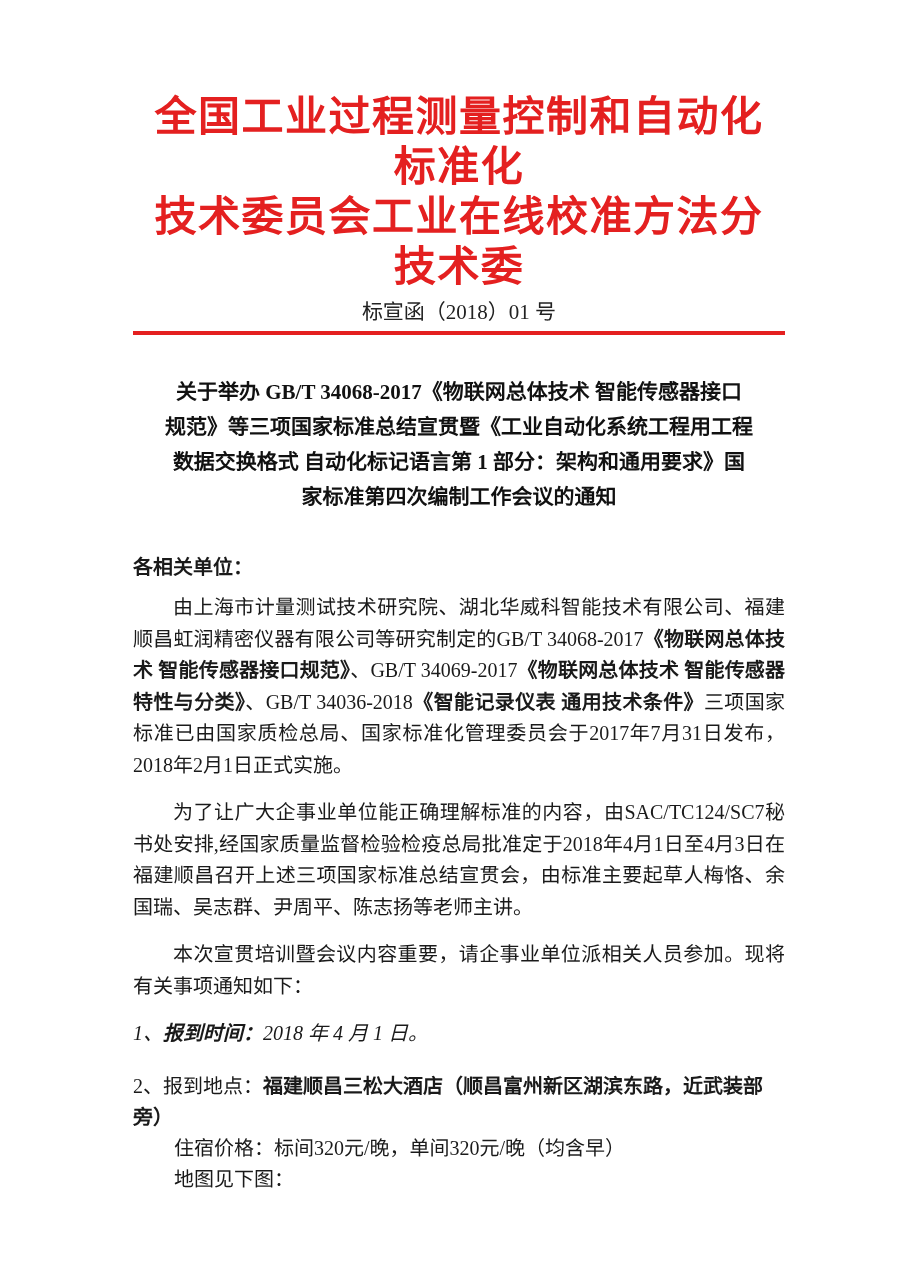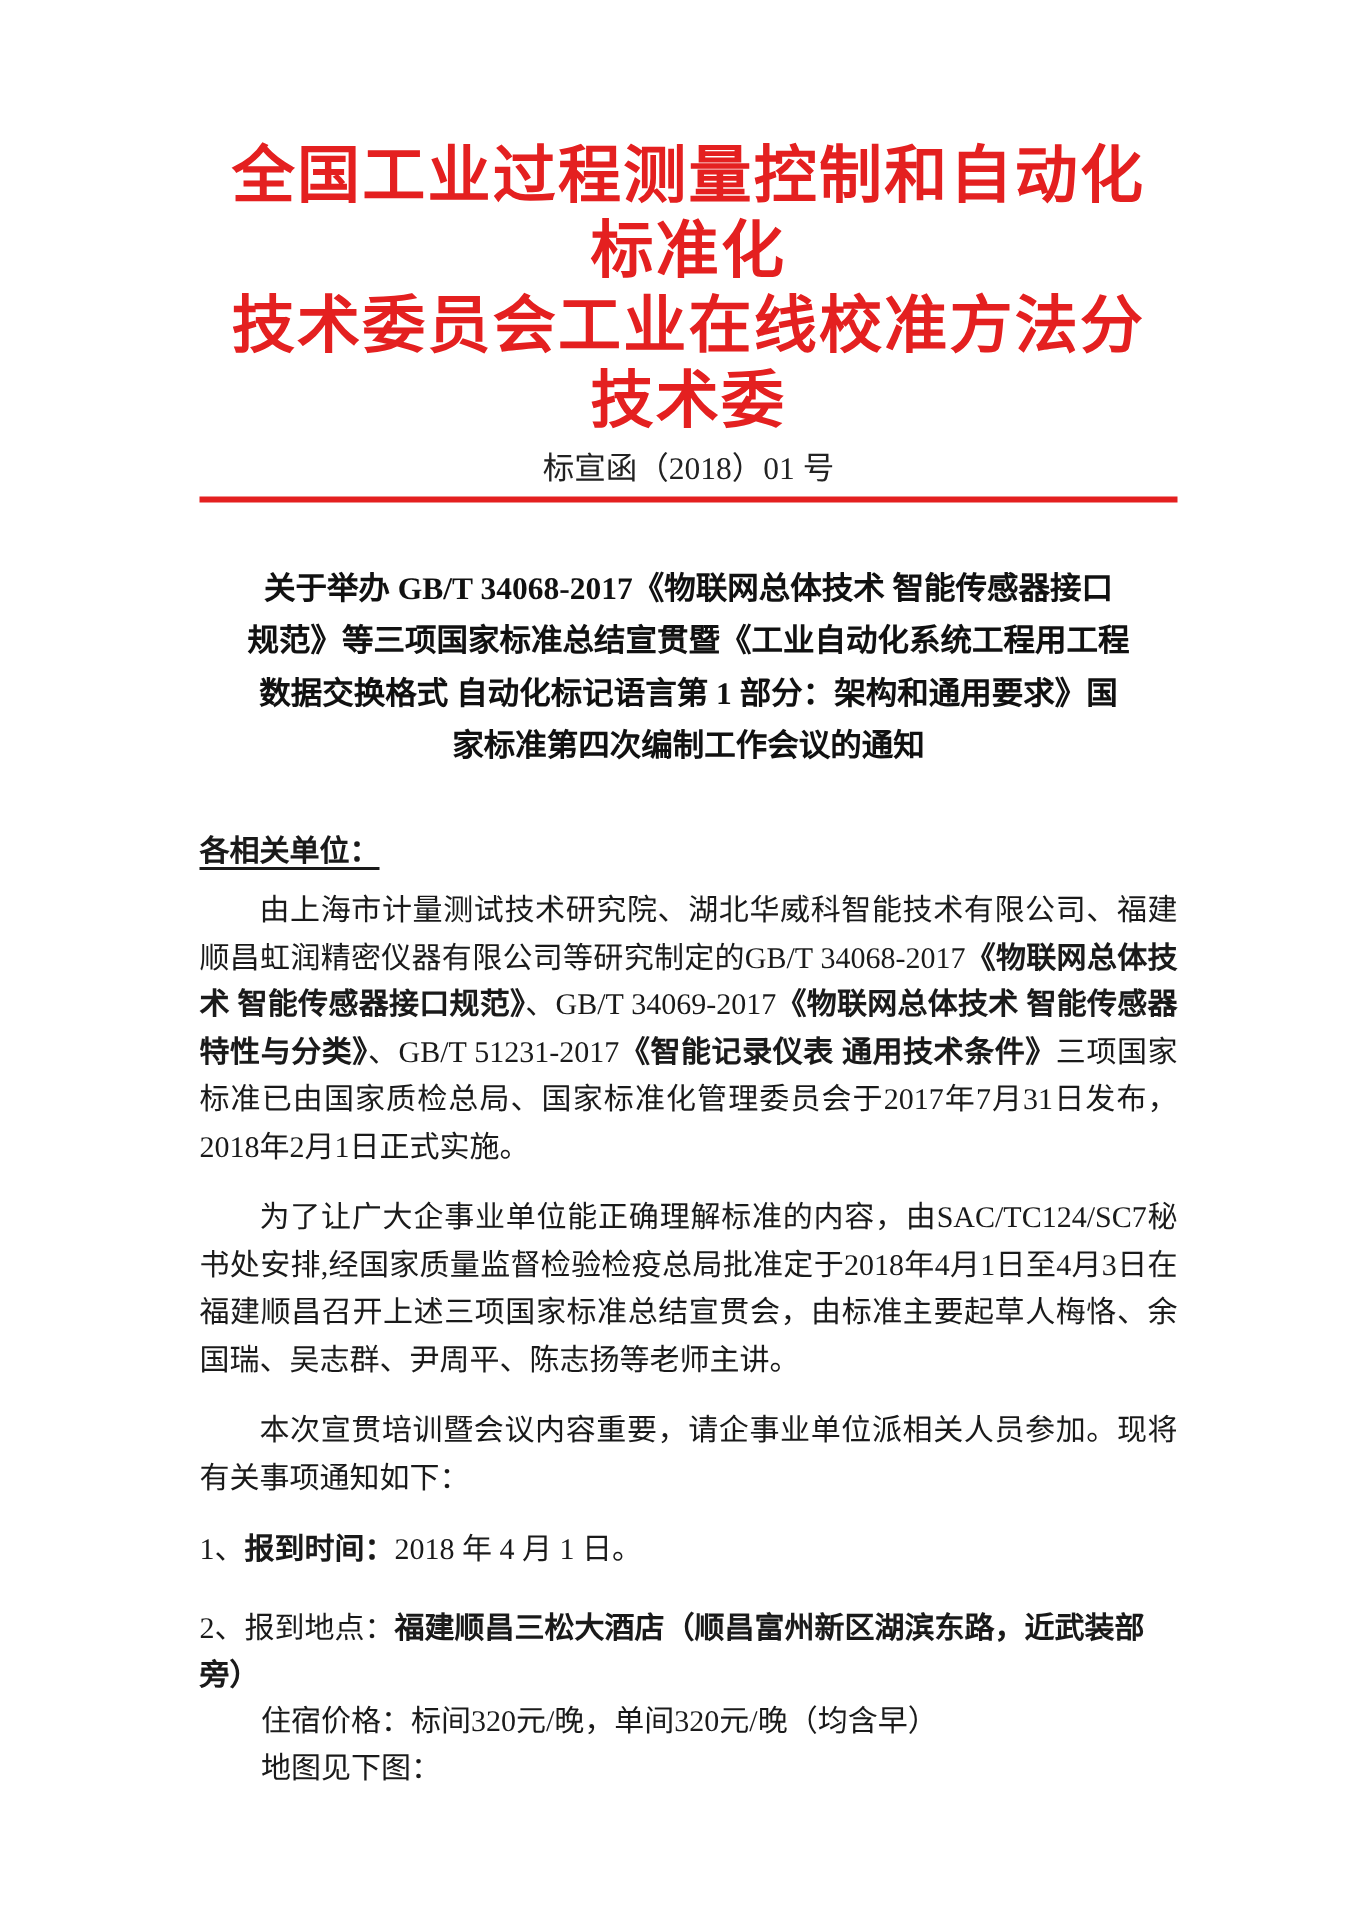--- a/index.html
+++ b/index.html
@@ -47,21 +47,20 @@
     font-weight: bold;
     font-size: 21px;
     line-height: 35px;
     text-align: center;
     color: #111;
   }
   .salutation {
     margin-top: 36px;
     font-size: 20px;
     font-weight: bold;
-    text-decoration: underline;
     text-underline-offset: 4px;
   }
   .paragraphs { margin-top: 12px; }
   .para {
     font-size: 20px;
     line-height: 31.5px;
     text-align: justify;
     text-indent: 2em;
     margin: 0 0 16px 0;
   }
@@ -71,21 +70,21 @@
     font-size: 20px;
     line-height: 31px;
     margin-top: 22px;
   }
   .item .main-line { text-align: left; }
   .item .sub-line {
     padding-left: 2.05em;
     font-size: 20px;
     line-height: 31px;
   }
-  .items .item:first-child { margin-top: 10px; }
+  .items .item:first-child { margin-top: 10px; font-style: italic; }
 </style>
 </head>
 <body style="--accent-red: #e42020; color: rgb(26, 26, 26);">
 
 <div class="page">
 
   <div class="doc-title">
       <div>全国工业过程测量控制和自动化标准化</div>
       <div>技术委员会工业在线校准方法分技术委</div>
     </div>
@@ -97,21 +96,21 @@
   <div class="subject">
       <div>关于举办 GB/T 34068-2017《物联网总体技术 智能传感器接口</div>
       <div>规范》等三项国家标准总结宣贯暨《工业自动化系统工程用工程</div>
       <div>数据交换格式 自动化标记语言第 1 部分：架构和通用要求》国</div>
       <div>家标准第四次编制工作会议的通知</div>
     </div>
 
   <div class="salutation">各相关单位：</div>
 
   <div class="paragraphs">
-      <p class="para"><span>由上海市计量测试技术研究院、湖北华威科智能技术有限公司、福建顺昌虹润精密仪器有限公司等研究制定的GB/T 34068-2017</span><span class="b">《物联网总体技术 智能传感器接口规范》</span><span>、GB/T 34069-2017</span><span class="b">《物联网总体技术 智能传感器特性与分类》</span><span>、GB/T 51231-2017</span><span class="b">《智能记录仪表 通用技术条件》</span><span>三项国家标准已由国家质检总局、国家标准化管理委员会于2017年7月31日发布，2018年2月1日正式实施。</span></p>
+      <p class="para"><span>由上海市计量测试技术研究院、湖北华威科智能技术有限公司、福建顺昌虹润精密仪器有限公司等研究制定的GB/T 34068-2017</span><span class="b">《物联网总体技术 智能传感器接口规范》</span><span>、GB/T 34069-2017</span><span class="b">《物联网总体技术 智能传感器特性与分类》</span><span>、GB/T 34036-2018</span><span class="b">《智能记录仪表 通用技术条件》</span><span>三项国家标准已由国家质检总局、国家标准化管理委员会于2017年7月31日发布，2018年2月1日正式实施。</span></p>
       <p class="para"><span>为了让广大企事业单位能正确理解标准的内容，由SAC/TC124/SC7秘书处安排,经国家质量监督检验检疫总局批准定于2018年4月1日至4月3日在福建顺昌召开上述三项国家标准总结宣贯会，由标准主要起草人梅恪、余国瑞、吴志群、尹周平、陈志扬等老师主讲。</span></p>
       <p class="para"><span>本次宣贯培训暨会议内容重要，请企事业单位派相关人员参加。现将有关事项通知如下：</span></p>
     </div>
 
   <div class="items">
       <div class="item">
         <div class="main-line"><span>1、</span><span class="b">报到时间：</span><span>2018 年 4 月 1 日。</span></div>
       </div>
       <div class="item">
         <div class="main-line"><span>2、</span><span>报到地点：</span><span class="b">福建顺昌三松大酒店（顺昌富州新区湖滨东路，近武装部旁）</span></div>

